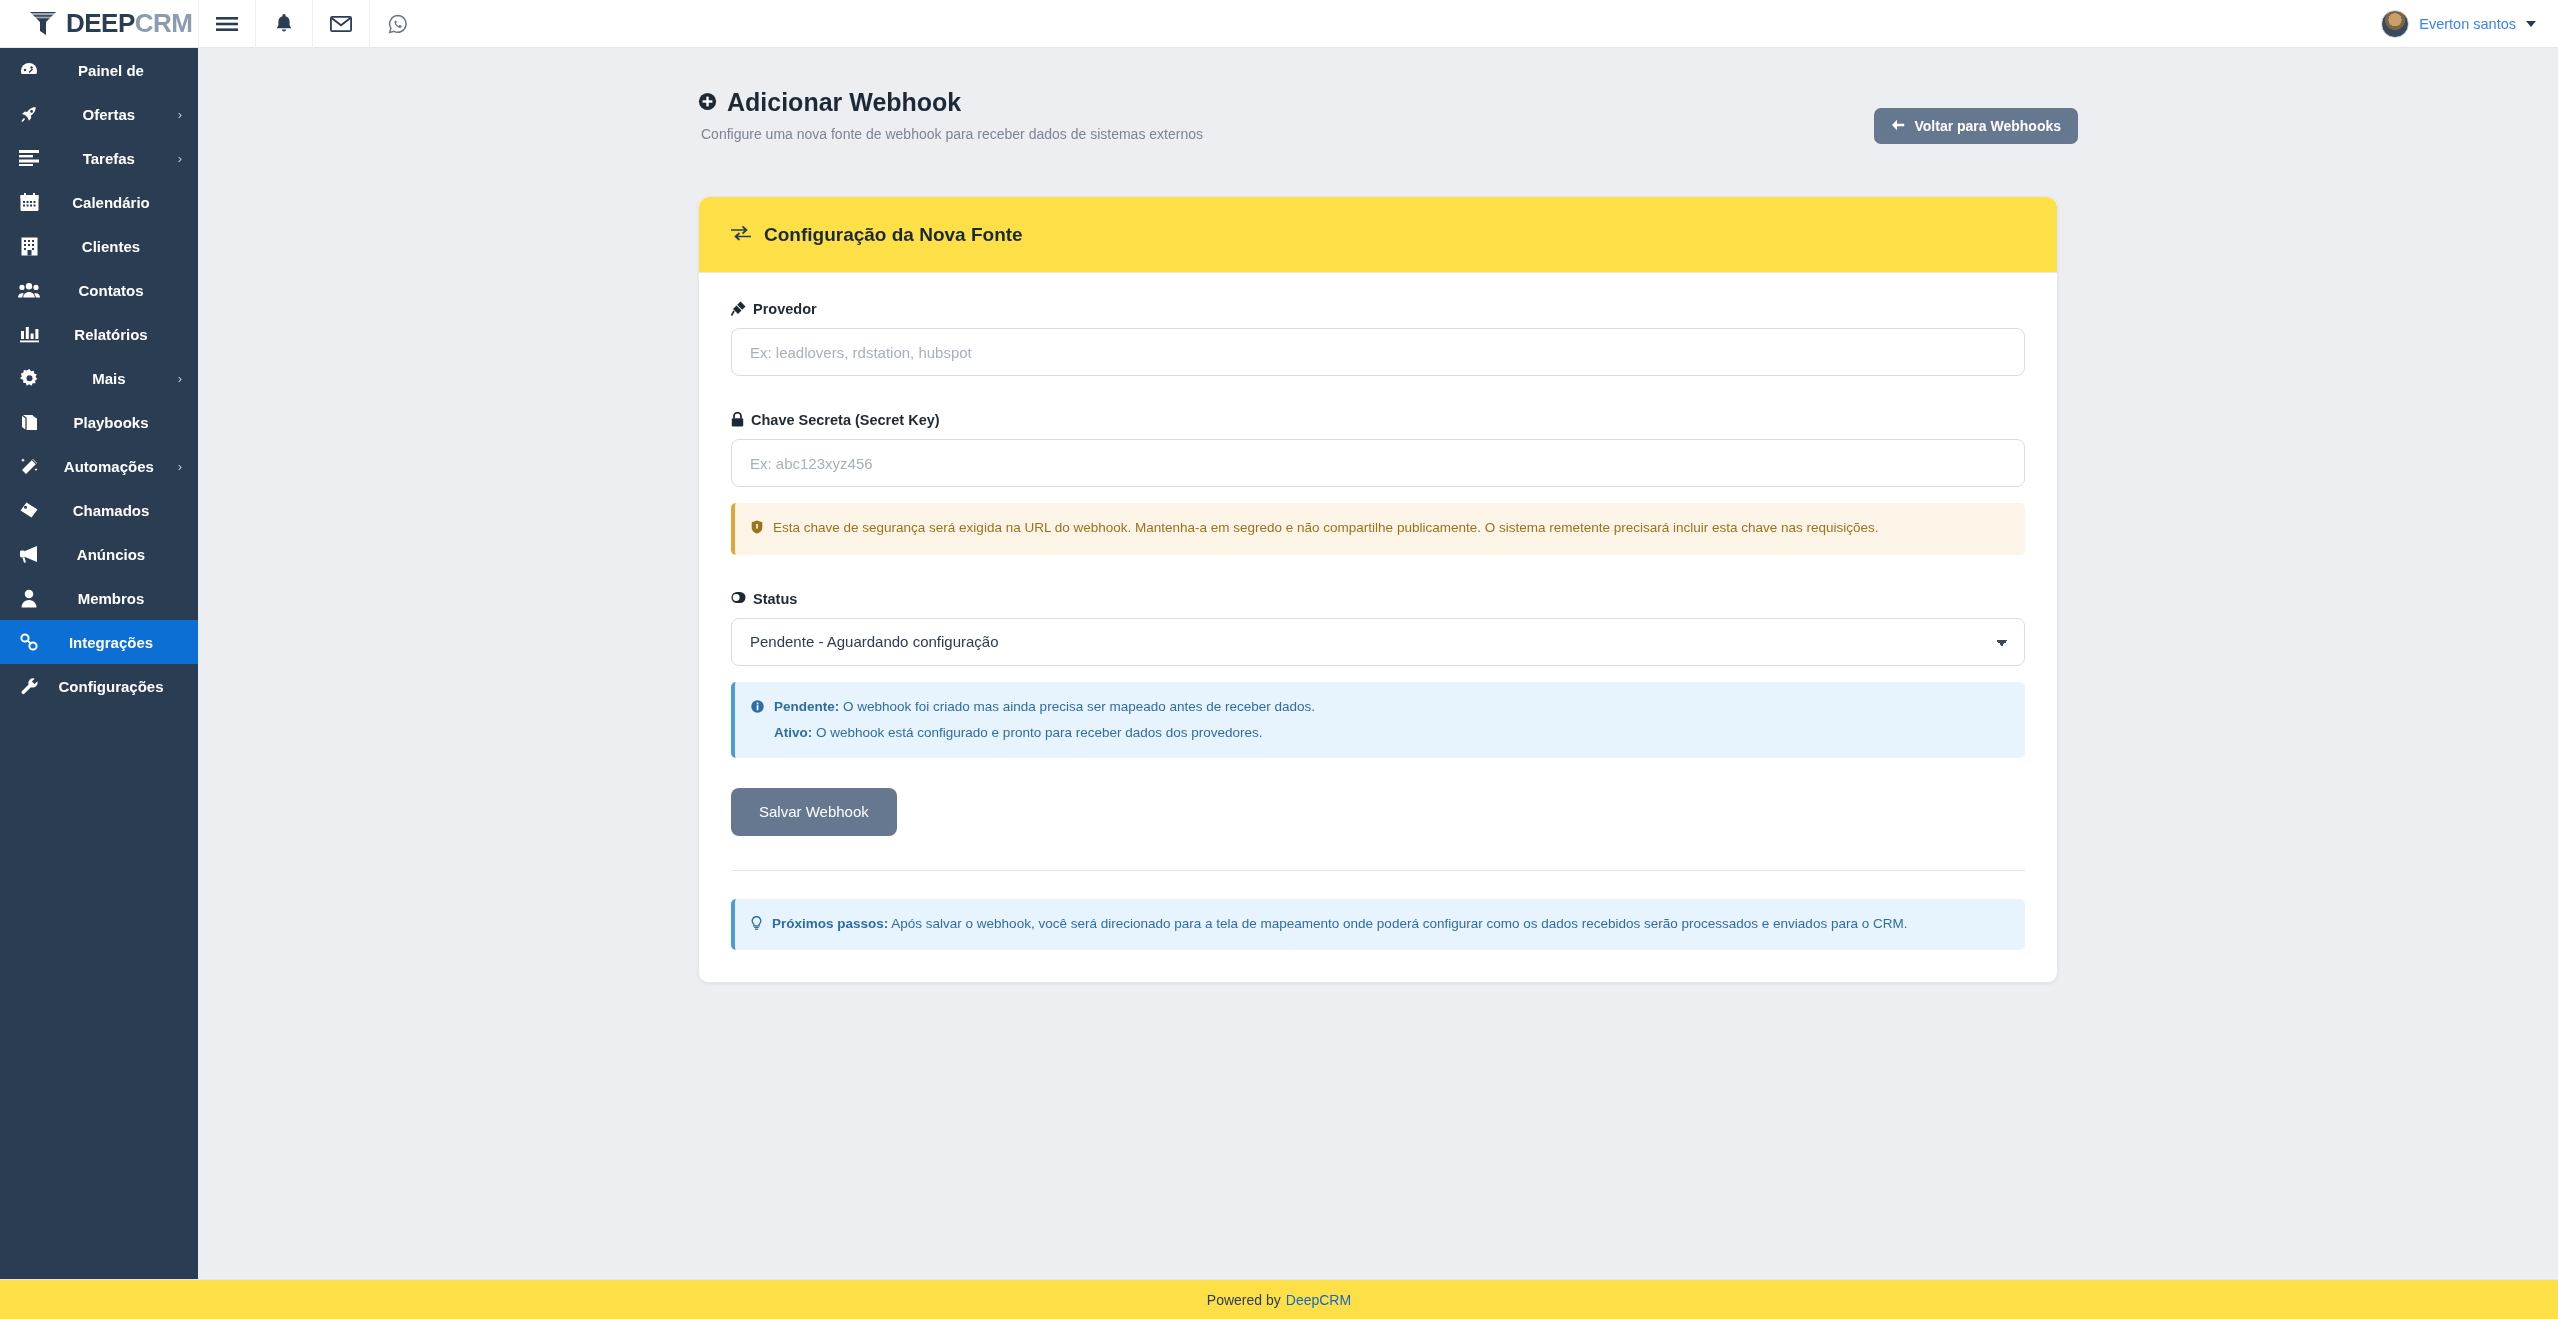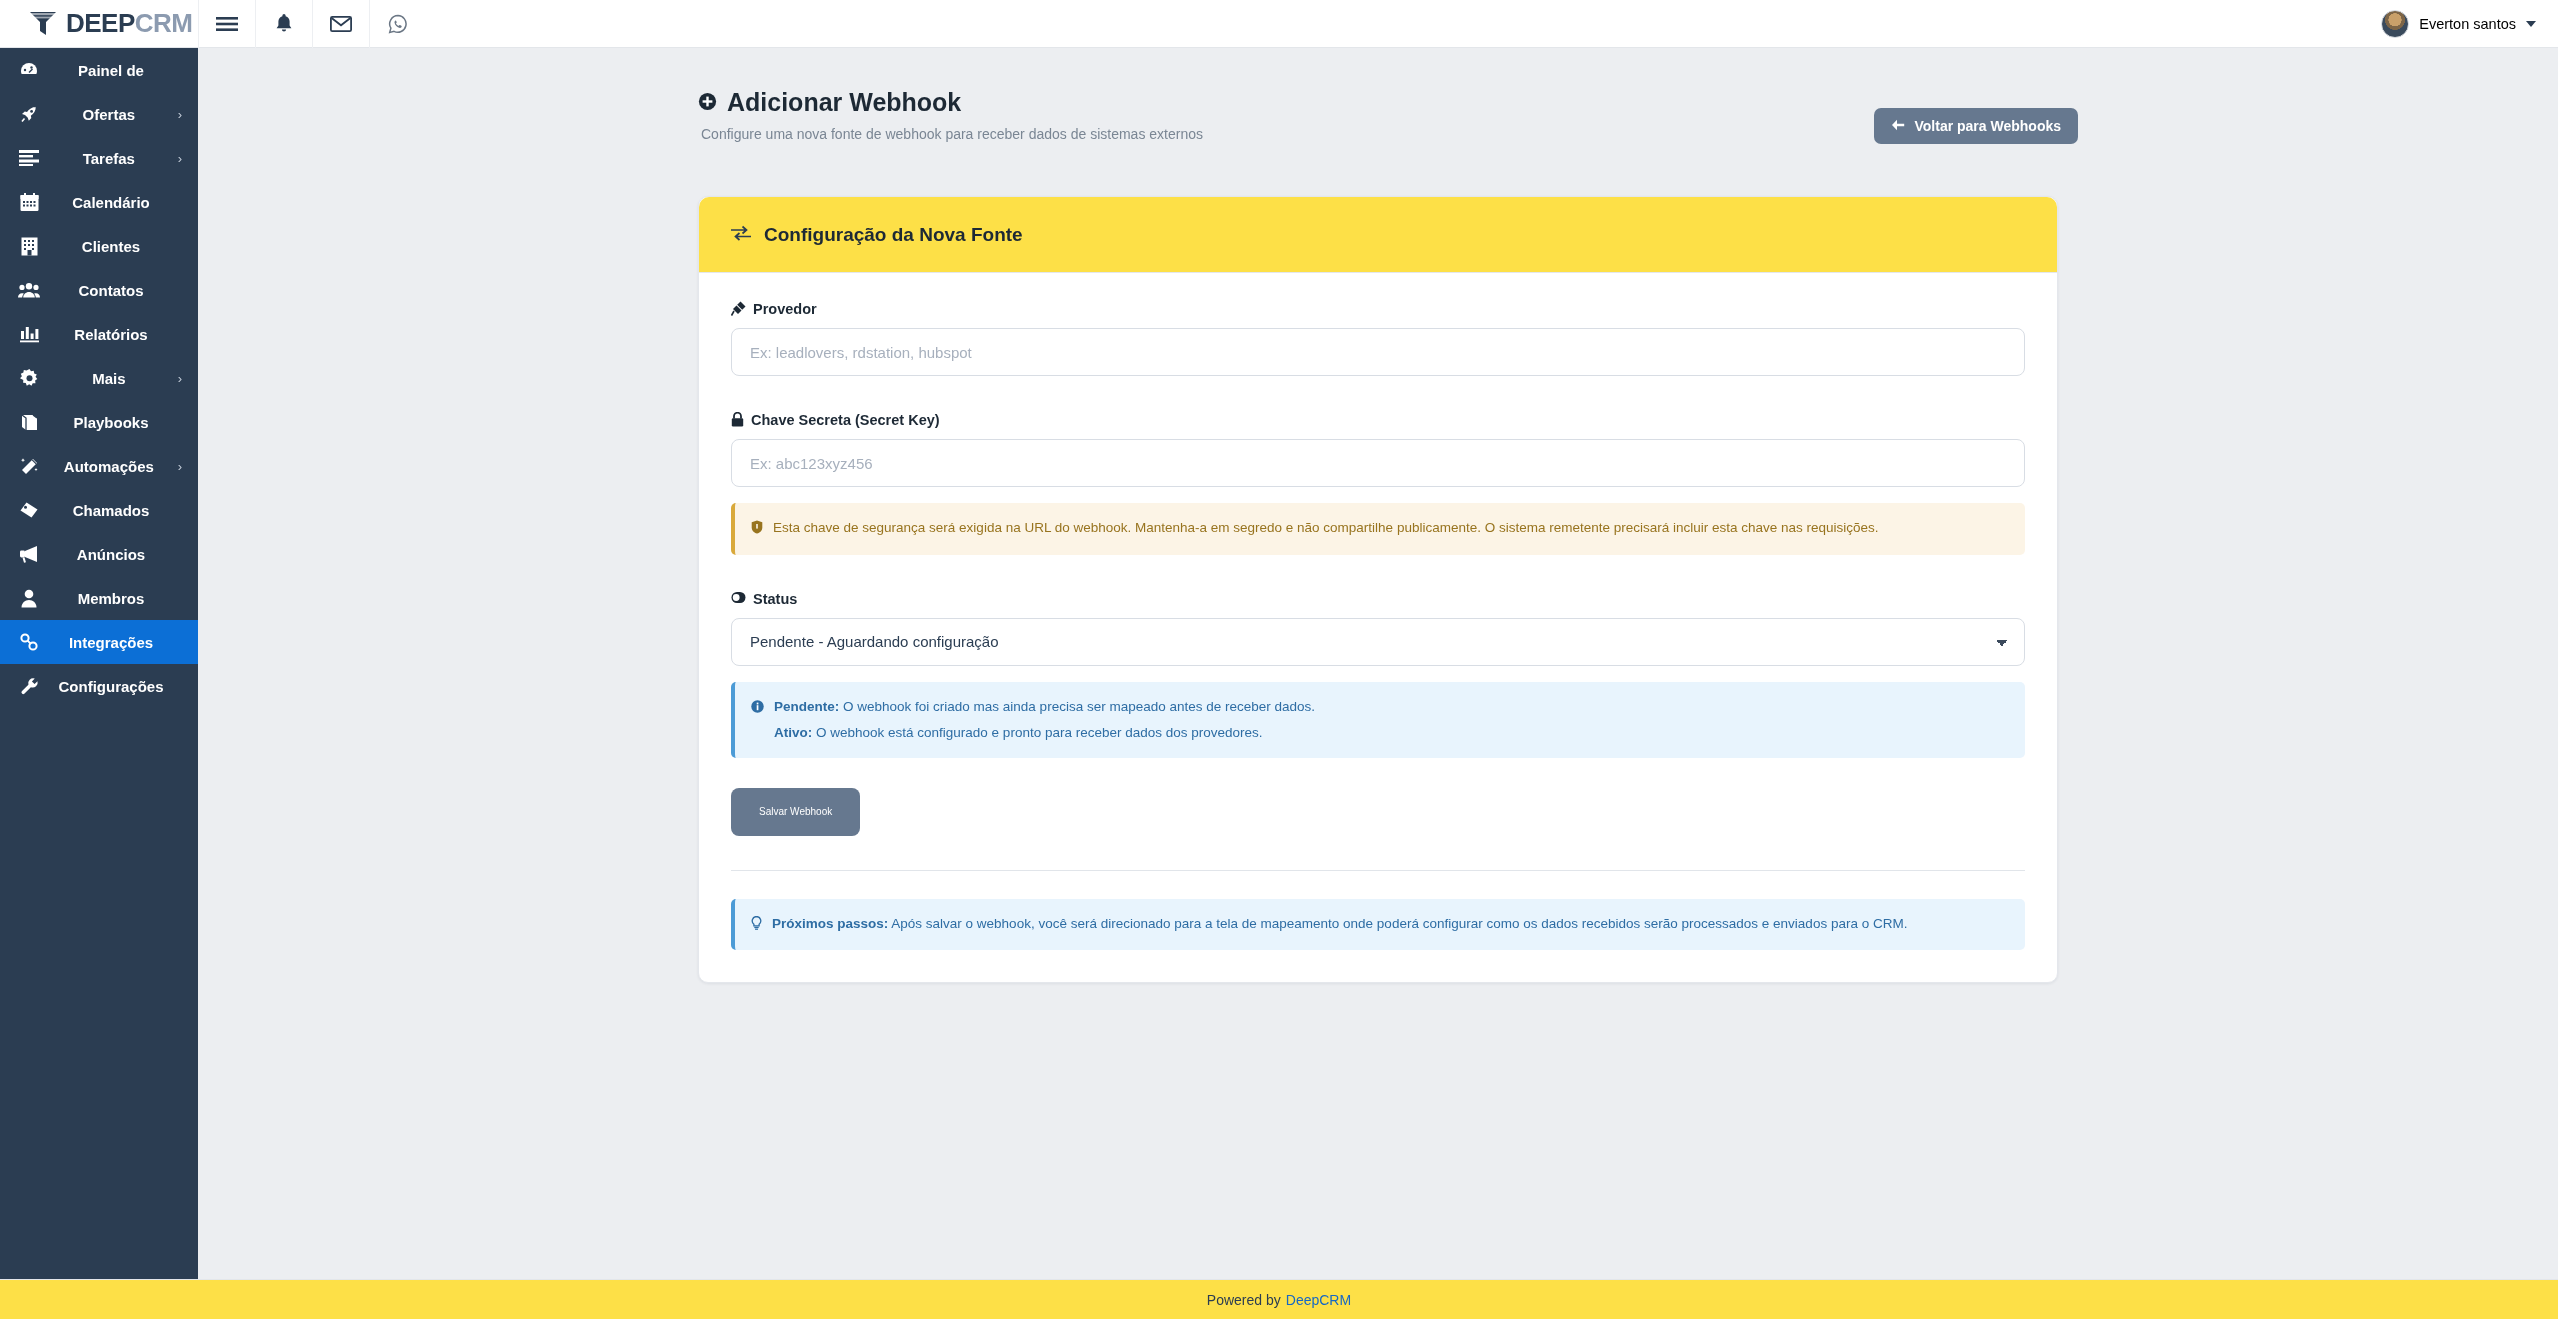--- a/index.html
+++ b/index.html
@@ -46,21 +46,21 @@
     position: absolute; right: 22px; top: 0; height: 48px;
     display: flex; align-items: center; gap: 10px;
     cursor: pointer;
   }
   .avatar {
     width: 28px; height: 28px; border-radius: 50%;
     background: radial-gradient(circle at 50% 34%, #c9a06a 0 30%, #7d6547 31% 46%, #3a4a5c 47% 100%);
     border: 1px solid #d4d8de;
     overflow: hidden; flex: none;
   }
-  .user-name { font-size: 14.5px; color: #000000; white-space: nowrap; }
+  .user-name { font-size: 14.5px; color: #3b82f6; white-space: nowrap; }
   .caret {
     width: 0; height: 0; border-left: 5px solid transparent;
     border-right: 5px solid transparent; border-top: 6px solid #2b3d52;
   }
 
   
   .sidebar {
     position: absolute; top: 48px; left: 0;
     width: 198px; height: 1231px;
     background: #2b3d52;
@@ -187,21 +187,21 @@
   .alert b { font-weight: bold; }
   .alert-line + .alert-line { margin-top: 4px; }
 
   .spacer-36 { height: 36px; }
 
   .save-btn {
     margin-top: 30px;
     background: #66788f; color: #ffffff;
     border: none; border-radius: 8px;
     height: 48px; padding: 0 28px;
-    font-size: 10px;
+    font-size: 15px;
     font-family: "Liberation Sans", sans-serif;
     cursor: pointer; white-space: nowrap;
   }
   .divider {
     margin-top: 34px;
     height: 1px; background: #e1e5ea;
   }
 
   
   .footer {

